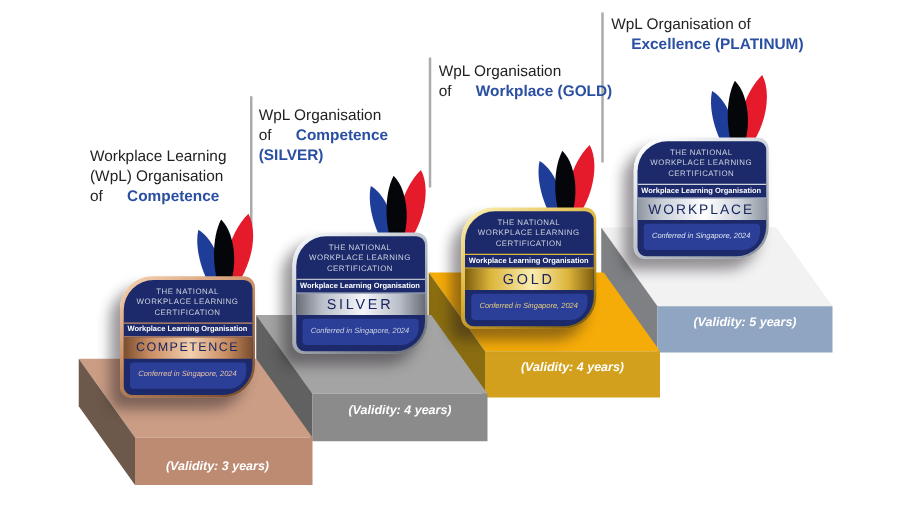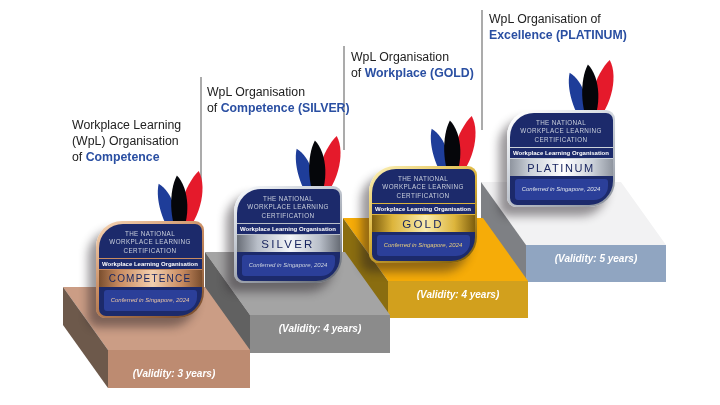--- a/index.html
+++ b/index.html
@@ -2,21 +2,21 @@
 <html style="--label-blue: #2a4fa2; --navy: #1c2a6b; --navy2: #2b3f99; --badge-header: #c9cfdc; --copper-l: #f2cfae; --copper-m: #c98c61; --copper-d: #7a4e2e; --copper-text: #eac4a4; --silver-l: #f4f6f9; --silver-m: #b9bfc9; --silver-d: #686d76; --silver-text: #ccd3de; --gold-l: #f9ecae; --gold-m: #ddb53c; --gold-d: #7e5e0d; --gold-text: #e7cd7c; --plat-l: #ffffff; --plat-m: #ccd2da; --plat-d: #8f959f; --plat-text: #dde2ea;"><head>
 <meta charset="utf-8">
 <style>
   html,body{margin:0;padding:0;background:#fff;}
   #canvas{position:relative;width:720px;height:405px;overflow:hidden;background:#fff;
           font-family:"Liberation Sans",sans-serif;}
   
   .tier-label{position:absolute;font-size:12.3px;line-height:1.3;color:#222;
               white-space:pre-line;z-index:5;}
   .t-black{font-weight:400;color:#222;}
-  .t-blue{font-weight:700;color:var(--label-blue);}
+  .t-blue{font-weight:700;color:var(--label-blue);margin-left:16px;}
   
   .vline{position:absolute;width:1.5px;background:#ababab;z-index:4;}
   
   .steps-svg{position:absolute;left:0;top:0;z-index:10;}
   
   .validity{position:absolute;z-index:20;color:#fff;font-size:10px;font-style:italic;
             font-weight:700;text-align:center;}
   
   .badge-group{position:absolute;width:108px;height:97px;z-index:30;}
   .logo{position:absolute;left:40px;top:-52px;width:82px;height:84px;z-index:1;}
@@ -159,19 +159,19 @@
         <path d="M0 -30 C12 -18 13 12 0 30 C-9 13 -9 -15 0 -30" fill="#05060a" transform="translate(41,38) rotate(-2) scale(1,1.05)"></path>
         <path d="M0 -30 C12 -18 13 12 0 30 C-9 13 -9 -15 0 -30" fill="#2ea7dd" transform="translate(23,61) rotate(-64) scale(0.55,0.45)"></path>
       </g>
     </svg>
     <div class="badge badge--3">
       <div class="badge-in">
         <div class="b-header">THE NATIONAL
 WORKPLACE LEARNING
 CERTIFICATION</div>
         <div class="b-org">Workplace Learning Organisation</div>
-        <div class="b-tier">PLATINUM</div>
+        <div class="b-tier">WORKPLACE</div>
         <div class="b-conf">Conferred in Singapore, 2024</div>
       </div>
     </div>
   </div>
 
 </div>
 
 </body></html>

